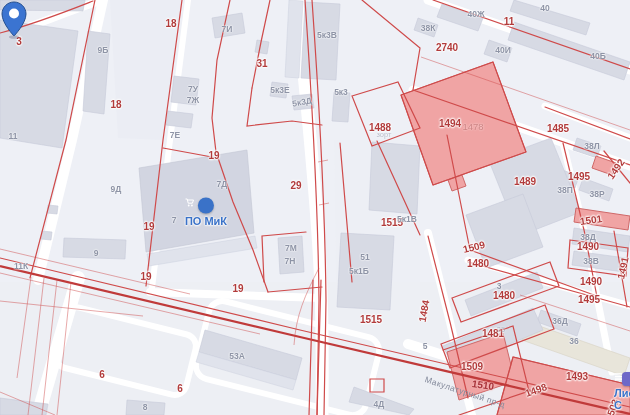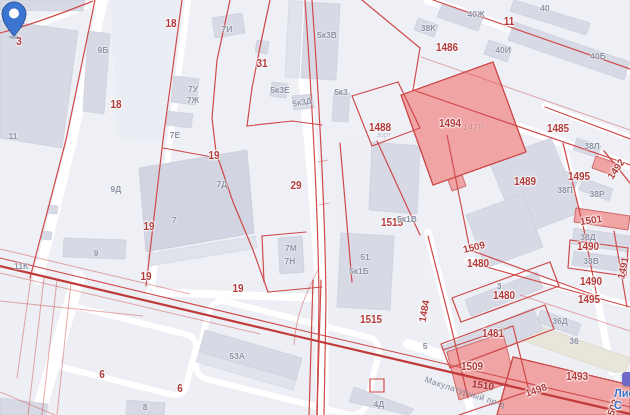--- a/index.html
+++ b/index.html
@@ -167,21 +167,21 @@
     <path class="rdn" d="M318,162 L328,160"></path>
     <path class="rdn" d="M319,205 L329,203"></path>
   </g>
 </svg>
 
 <span class="lbl lr" style="left:19px;top:41px">3</span>
 <span class="lbl lr" style="left:171px;top:23px">18</span>
 <span class="lbl lr" style="left:116px;top:104px">18</span>
 <span class="lbl lr" style="left:262px;top:63px">31</span>
 <span class="lbl lr" style="left:509px;top:21px">11</span>
-<span class="lbl lr" style="left:447px;top:47px">1486</span>
+<span class="lbl lr" style="left:447px;top:47px">2740</span>
 <span class="lbl lr" style="left:380px;top:127px">1488</span>
 <span class="lbl lr" style="left:450px;top:123px">1494</span>
 <span class="lbl lrl" style="left:473px;top:126px">1478</span>
 <span class="lbl lr" style="left:558px;top:128px">1485</span>
 <span class="lbl lr" style="left:525px;top:181px">1489</span>
 <span class="lbl lr" style="left:579px;top:176px">1495</span>
 <span class="lbl lr" style="left:616px;top:169px;transform:translate(-50%,-50%) rotate(-55deg)">1492</span>
 <span class="lbl lr" style="left:392px;top:222px">1515</span>
 <span class="lbl lr" style="left:371px;top:319px">1515</span>
 <span class="lbl lr" style="left:214px;top:155px">19</span>
@@ -242,20 +242,30 @@
 <span class="lbl lg" style="left:499px;top:286px">3</span>
 <span class="lbl lg tiny" style="left:501px;top:329px">25</span>
 <span class="lbl lg" style="left:425px;top:346px">5</span>
 <span class="lbl lg" style="left:560px;top:321px">36Д</span>
 <span class="lbl lg" style="left:574px;top:341px">36</span>
 <span class="lbl lg" style="left:145px;top:407px">8</span>
 <span class="lbl lg tiny" style="left:384px;top:134px">зорт</span>
 
 <span class="lbl street" style="left:465px;top:392px;transform:translate(-50%,-50%) rotate(18deg)">Макулатурный пр-д</span>
 
+<div class="poi" style="left:206px;top:212px">
+  <span class="poi-badge">
+    <svg width="10" height="10" viewBox="0 0 10 10">
+      <path d="M1,1.5 h1.3 l1,4.2 h4.2 l1.1,-3.2 h-5.8" fill="none" stroke="#fff" stroke-width="1" stroke-linejoin="round" stroke-linecap="round"></path>
+      <circle cx="3.8" cy="8" r=".9" fill="#fff"></circle>
+          <circle cx="7" cy="8" r=".9" fill="#fff"></circle>
+    </svg>
+  </span>
+  <span class="cap">ПО МиК</span>
+</div>
 
 <div class="poi" style="left:621px;top:372px;transform:none;margin-left:-7px">
   <span class="poi-badge sq">
     <svg width="9" height="9" viewBox="0 0 9 9">
       <rect x="1" y="1.2" width="7" height="1.4" fill="#fff"></rect>
       <rect x="1" y="3.8" width="7" height="1.4" fill="#fff"></rect>
       <rect x="1" y="6.4" width="7" height="1.4" fill="#fff"></rect>
     </svg>
   </span>
   <span class="cap">Лист-С</span>

